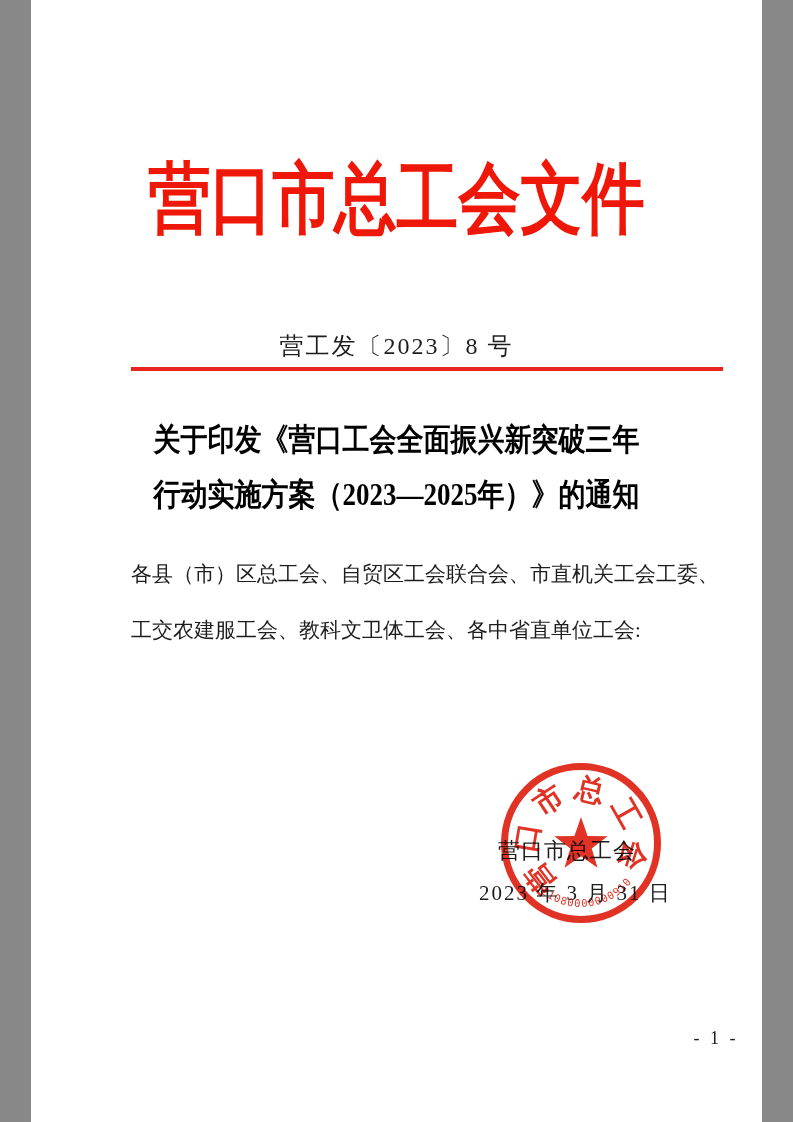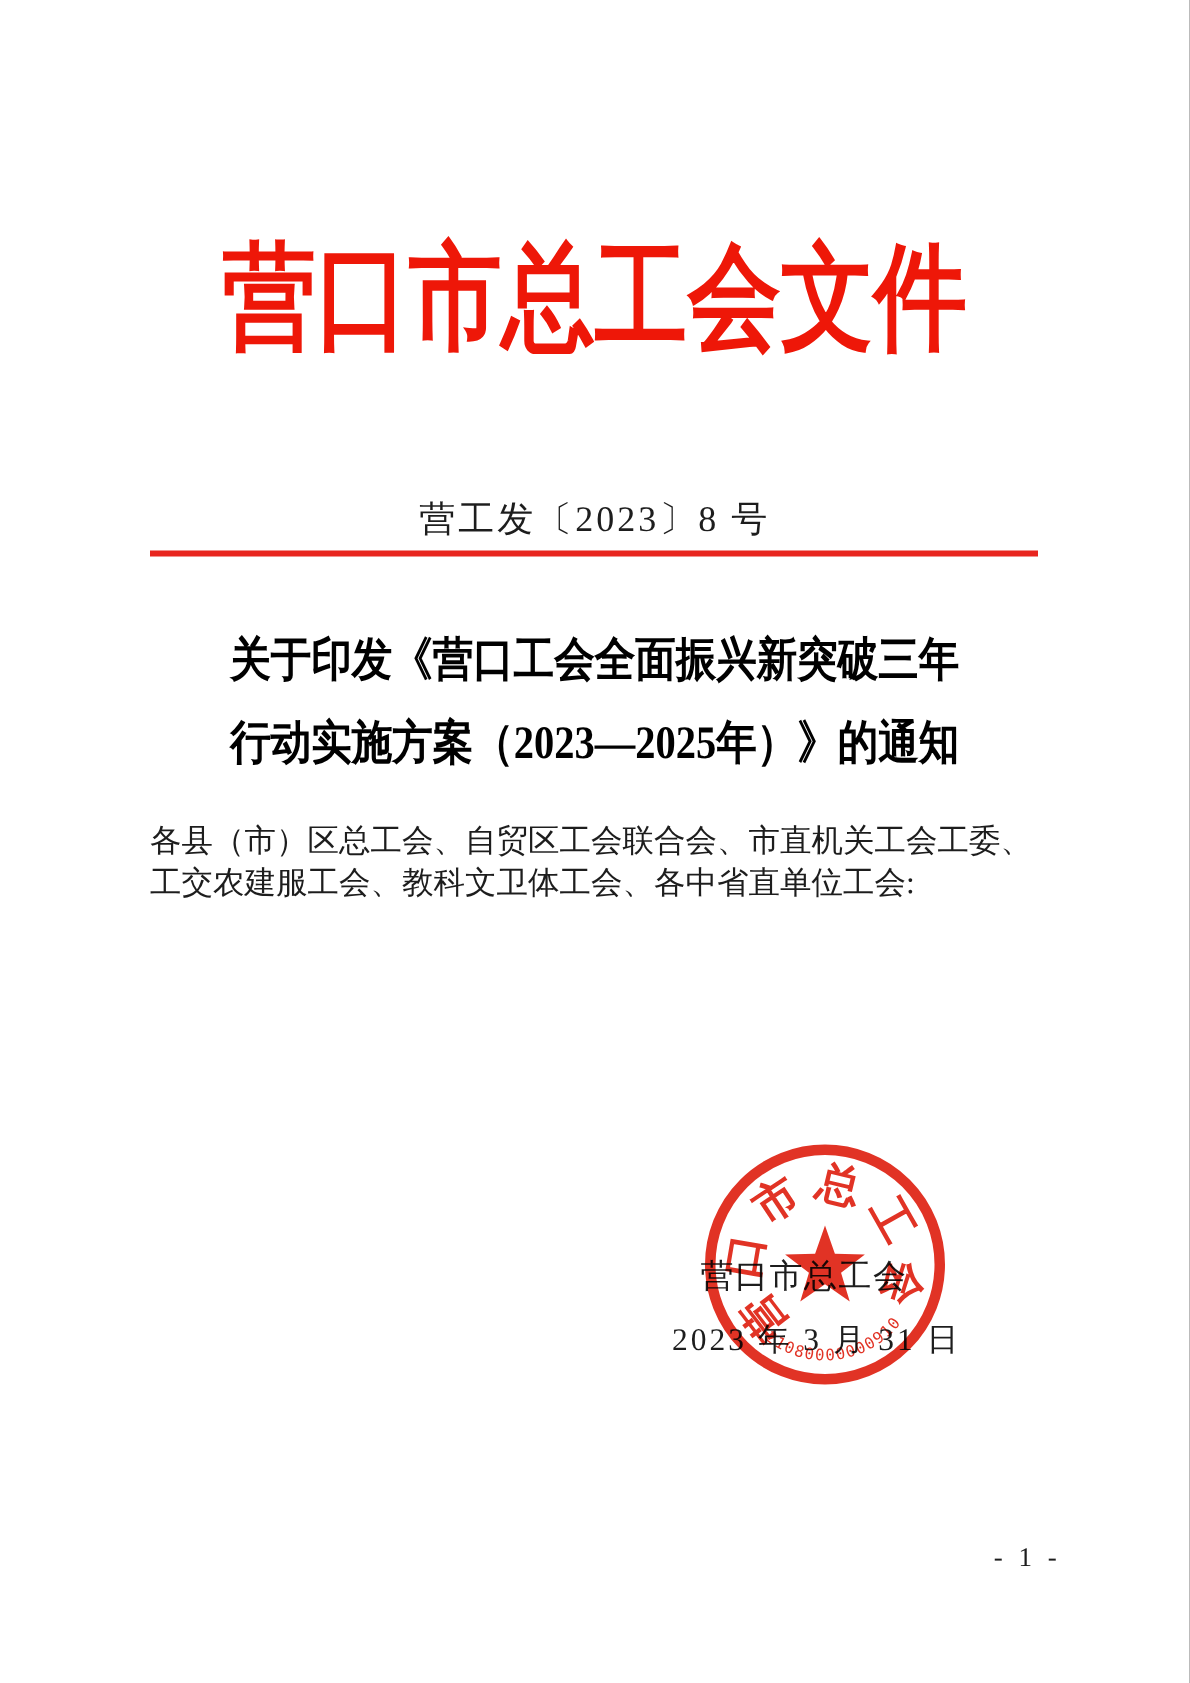--- a/index.html
+++ b/index.html
@@ -6,21 +6,21 @@
     --header-red: #ee1708;
     --rule-red: #e8251f;
     --seal-red: #e02a1c;
     --ink: #1d1d1d;
     --paper: #ffffff;
   }
   *{ margin:0; padding:0; box-sizing:border-box; }
   html,body{ background:#888; }
   .page{
     position:relative;
-    width:793px; height:1122px;
+    width:731px; height:1122px;
     margin:0 auto;
     background:var(--paper);
     overflow:hidden;
     font-family:"Liberation Serif","DejaVu Serif",serif;
     color:var(--ink);
   }
   
   .org-header{
     position:absolute; top:146px; left:0; width:100%;
     text-align:center;
@@ -55,21 +55,21 @@
     font-size:27px;
     line-height:48px;
     transform:scaleY(1.15);
     transform-origin:center top;
     color:#000;
   }
   
   .body-block{
     position:absolute; top:546px; left:100px; width:604px;
     font-size:21px;
-    line-height:28px;
+    line-height:56px;
     color:var(--ink);
   }
   .body-block p{
     white-space:pre-line;
     text-align:left;
   }
   .body-block p.indent{ text-indent:2em; }
   
   .signature{
     position:absolute; top:836px; left:467px;

